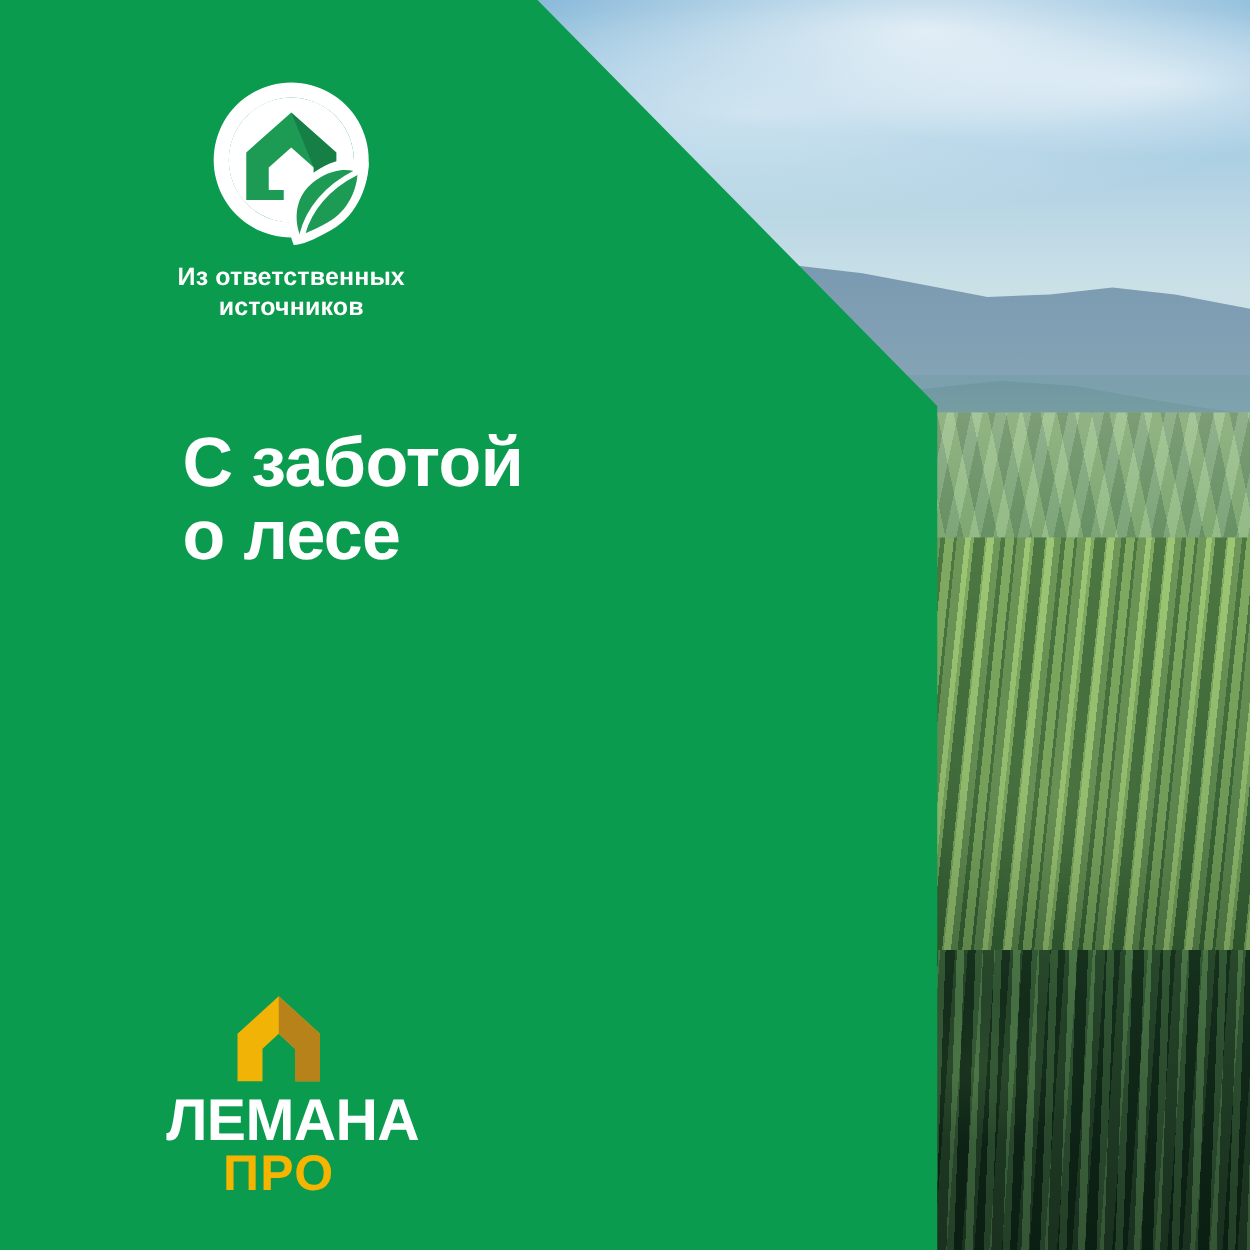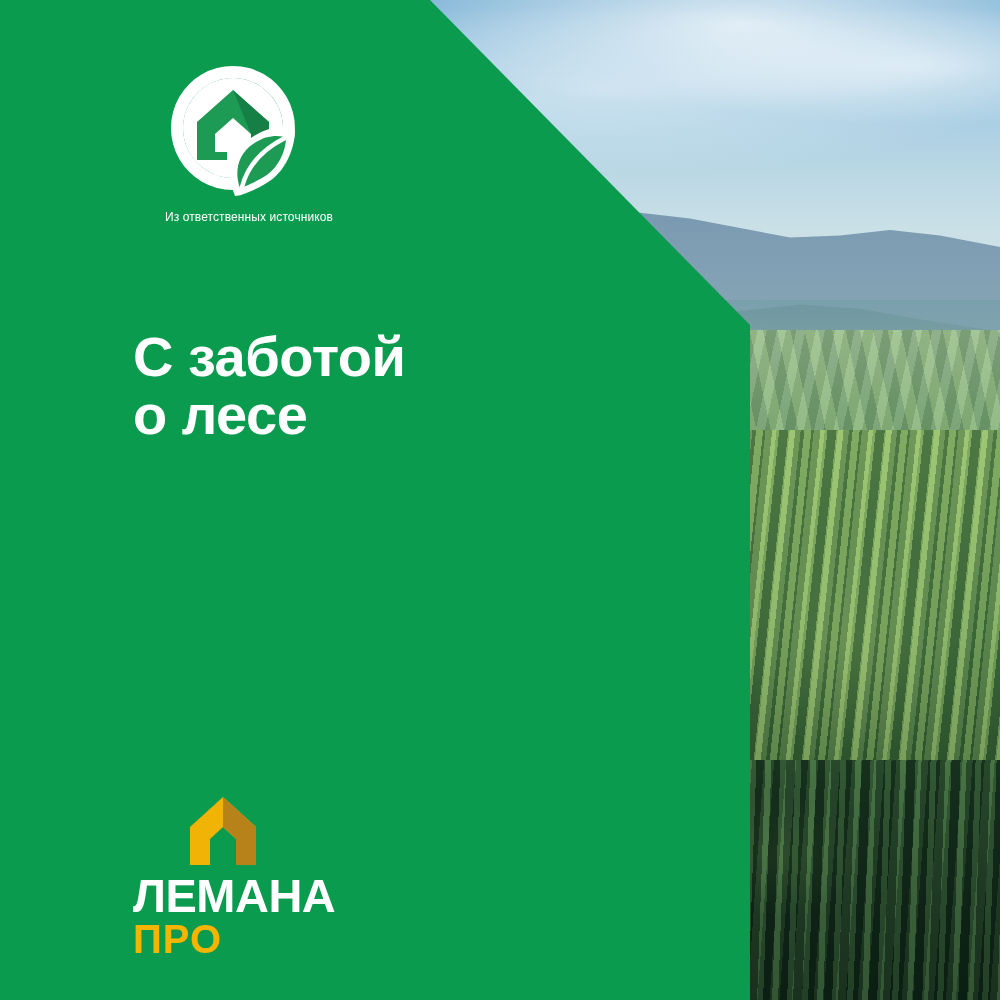--- a/index.html
+++ b/index.html
@@ -153,34 +153,34 @@
     width: 200px;
   }
   .eco-mark {
     display: block;
     margin: 0 auto;
     width: 136px;
     height: 136px;
   }
   .eco-caption {
     margin: 14px 0 0 0;
-    text-align: right;
-    color: #ffffff;
-    font-size: 12px;
-    font-weight: normal;
+    text-align: center;
+    color: #ffffff;
+    font-size: 20px;
+    font-weight: bold;
     line-height: 1.22;
     letter-spacing: .1px;
   }
 
   
   .headline {
     position: absolute;
     left: 133px;
     top: 328px;
-    margin: 0;
+    margin: 13px;
     color: #ffffff;
     font-size: 56px;
     font-weight: bold;
     line-height: 1.04;
     letter-spacing: -0.5px;
     white-space: pre-line;
   }
 
   
   .body-copy {
@@ -213,20 +213,21 @@
     margin: 0;
     text-align: center;
     color: #ffffff;
     font-size: 47px;
     font-weight: bold;
     line-height: .96;
     letter-spacing: -0.5px;
   }
   .brand-sub {
     margin: 1px 0 0 0;
+    text-align: center;
     color: #f5b400;
     font-size: 40px;
     font-weight: bold;
     line-height: 1;
     letter-spacing: 1px;
   }
 </style>
 </head>
 <body>
 

